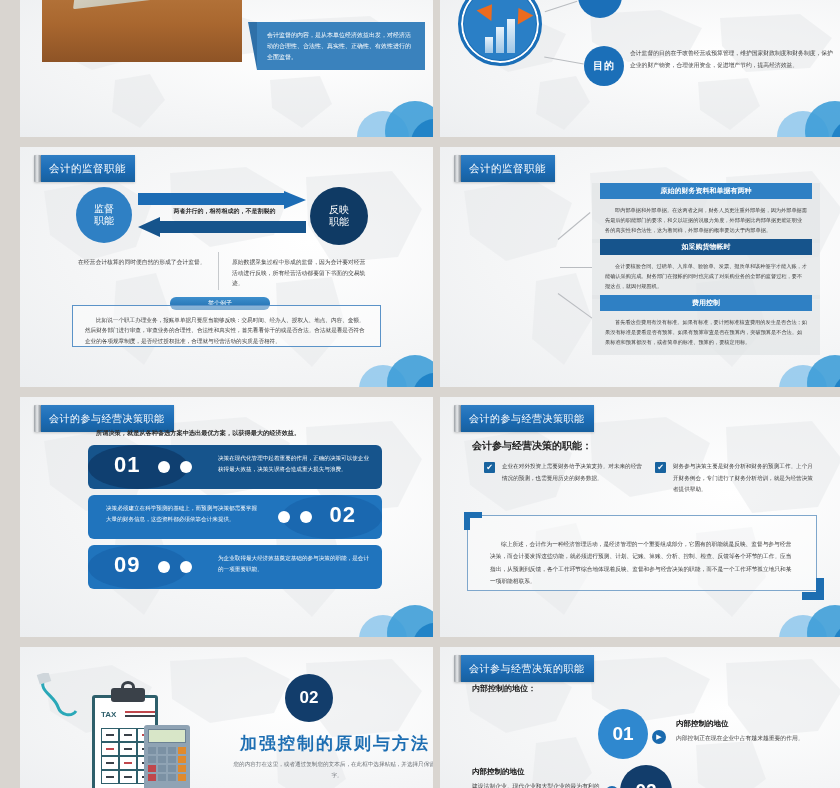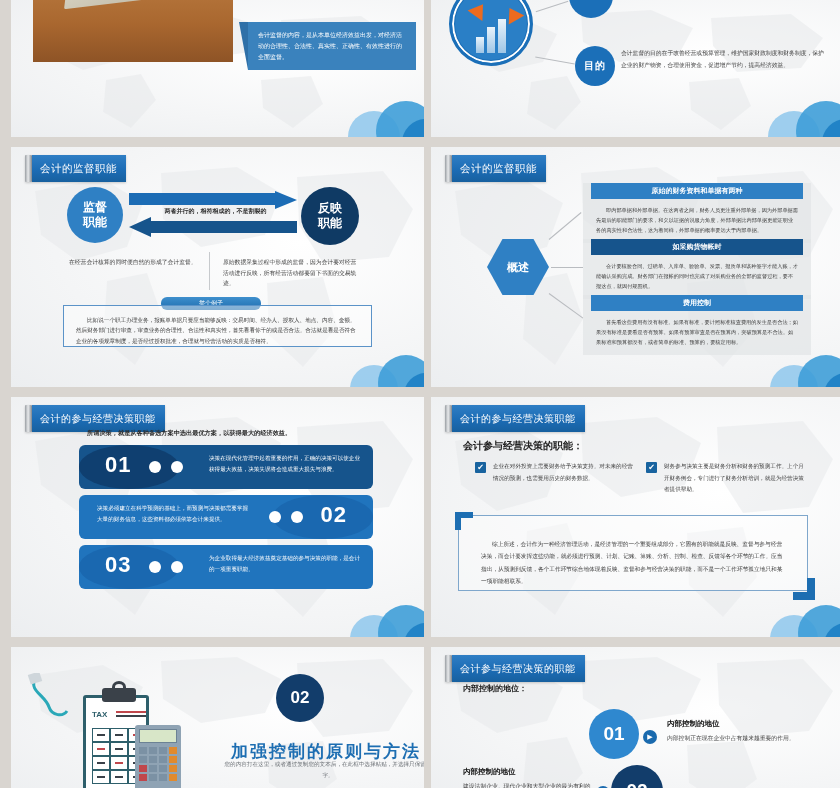--- a/index.html
+++ b/index.html
@@ -8,21 +8,21 @@
     background: #d9d5d0;
     font-family: "Liberation Sans", "DejaVu Sans", sans-serif;
     overflow: hidden;
   }
   #deck {
     width: 840px; height: 788px;
     display: grid;
     grid-template-columns: 413px 413px;
     grid-template-rows: 137px 240px 240px 158px;
     gap: 10px 7px;
-    padding: 0 11px;
+    padding: 0 20px;
     background: #d9d5d0;
   }
   .slide {
     position: relative;
     overflow: hidden;
     background: #f7f8f8;
     background-image:
       radial-gradient(ellipse at 70% 40%, #ffffff 0%, #f4f5f6 60%, #eceef0 100%);
   }
   
@@ -106,22 +106,22 @@
   }
   .s2-n1 { left:138px; top:-26px; width:44px; height:44px; }
   .s2-n2 { left:144px; top:46px; width:40px; height:40px; font-size:10px;}
   .s2-p2 { position:absolute; left:190px; top:48px; width:205px; font-size:5.8px; line-height:2; color:#3b3b3b;}
   .s2-line { position:absolute; height:1px; background:#b9bcc0; }
 
   
   .s3-circle {
     position:absolute; border-radius:50%;
     display:flex; align-items:center; justify-content:center;
-    text-align:center; color:#fff; font-weight:bold;
-    font-size:12px; line-height:1.25;
+    text-align:center; color:#fff; font-weight:normal;
+    font-size:10px; line-height:1.25;
   }
   .s3-left  { left:56px; top:40px; width:56px; height:56px; background:#2f80c4;}
   .s3-right { left:290px; top:40px; width:58px; height:58px; background:#0f3a64;}
   .s3-arrows { position:absolute; left:118px; top:44px; width:168px; height:48px;}
   .s3-mid { position:absolute; left:132px; top:60px; width:145px; text-align:center; font-size:6px; color:#2b2b2b; font-weight:bold;}
   .s3-col { position:absolute; top:110px; width:136px; font-size:5.8px; line-height:1.85; color:#3d3d3d;}
   .s3-col.l { left:58px; }
   .s3-col.r { left:212px; }
   .s3-div { position:absolute; left:198px; top:105px; width:1px; height:38px; background:#c7cacd; }
   .s3-tag {
@@ -209,21 +209,20 @@
   .s7-calc .pad i.o { background:#e08a2e;}
   .s7-num {
     position:absolute; left:265px; top:27px; width:48px; height:48px; border-radius:50%;
     background:#123d6b; color:#fff; font-size:17px; font-weight:bold;
     display:flex;align-items:center;justify-content:center;
   }
   .s7-title {
     position:absolute; left:200px; top:85px; width:230px; text-align:center;
     font-size:17px; font-weight:bold; color:#1d6eb2; letter-spacing:2px;
     font-family:"Liberation Serif","DejaVu Serif",serif;
-    margin-top:8px;
   }
   .s7-sub {
     position:absolute; left:212px; top:112px; width:210px; text-align:center;
     font-size:5.6px; line-height:2; color:#6a6f74;
   }
 
   
   .s8-h { position:absolute; left:32px; top:36px; font-size:8px; font-weight:bold; color:#1a1a1a;}
   .s8-c {
     position:absolute; border-radius:50%; color:#fff; font-weight:bold;
@@ -376,21 +375,20 @@
           <path d="M256 136 L312 130 L326 180 L292 220 L258 188 Z"></path>
         </g>
       </svg>
     </div>
 
     <div class="banner">
       <div class="roll"></div>
       <div class="plate">会计的监督职能</div>
     </div>
 
-    <div class="s4-hex">概述</div>
 
     <div class="s4-conn" style="left:118px;top:92px;width:42px;transform:rotate(-40deg)"></div>
     <div class="s4-conn" style="left:120px;top:120px;width:32px"></div>
     <div class="s4-conn" style="left:118px;top:146px;width:42px;transform:rotate(36deg)"></div>
 
     <div class="s4-panel s4-p1">
       <div class="head" style="background:#2f80c4">原始的财务资料和单据有两种</div>
       <div class="body">即内部单据和外部单据。在这两者之间，财务人员更注重外部单据，因为外部单据需先最后的职能部门的要求，和欠以证据的说服力角度，外部单据比内部单据更能证明业务的真实性和合法性，这为着同样，外部单据的概率要远大于内部单据。</div>
     </div>
     <div class="s4-panel s4-p2">
@@ -443,21 +441,21 @@
       <div class="lobe" style="right:0;background:#1a68b0"></div>
       <div class="txt" style="left:18px">决策必须建立在科学预测的基础上，而预测与决策都需要掌握大量的财务信息，这些资料都必须依靠会计来提供。</div>
       <div class="dot" style="left:190px"></div>
       <div class="dot" style="left:212px"></div>
       <div class="num" style="right:26px">02</div>
     </div>
 
     <div class="s5-row s5-r3">
       <div class="bar" style="background:#2074bd"></div>
       <div class="lobe" style="left:0;background:#1a68b0"></div>
-      <div class="num" style="left:26px">03</div>
+      <div class="num" style="left:26px">09</div>
       <div class="dot" style="left:70px"></div>
       <div class="dot" style="left:92px"></div>
       <div class="txt" style="left:130px">为企业取得最大经济效益奠定基础的参与决策的职能，是会计的一项重要职能。</div>
     </div>
 
     <svg class="clouds" width="86" height="50">
       <circle cx="30" cy="42" r="24" fill="#8ec7ec" opacity=".85"></circle>
       <circle cx="62" cy="36" r="28" fill="#3f9fd8" opacity=".9"></circle>
       <circle cx="82" cy="48" r="22" fill="#1c7fc4" opacity=".9"></circle>
     </svg>

